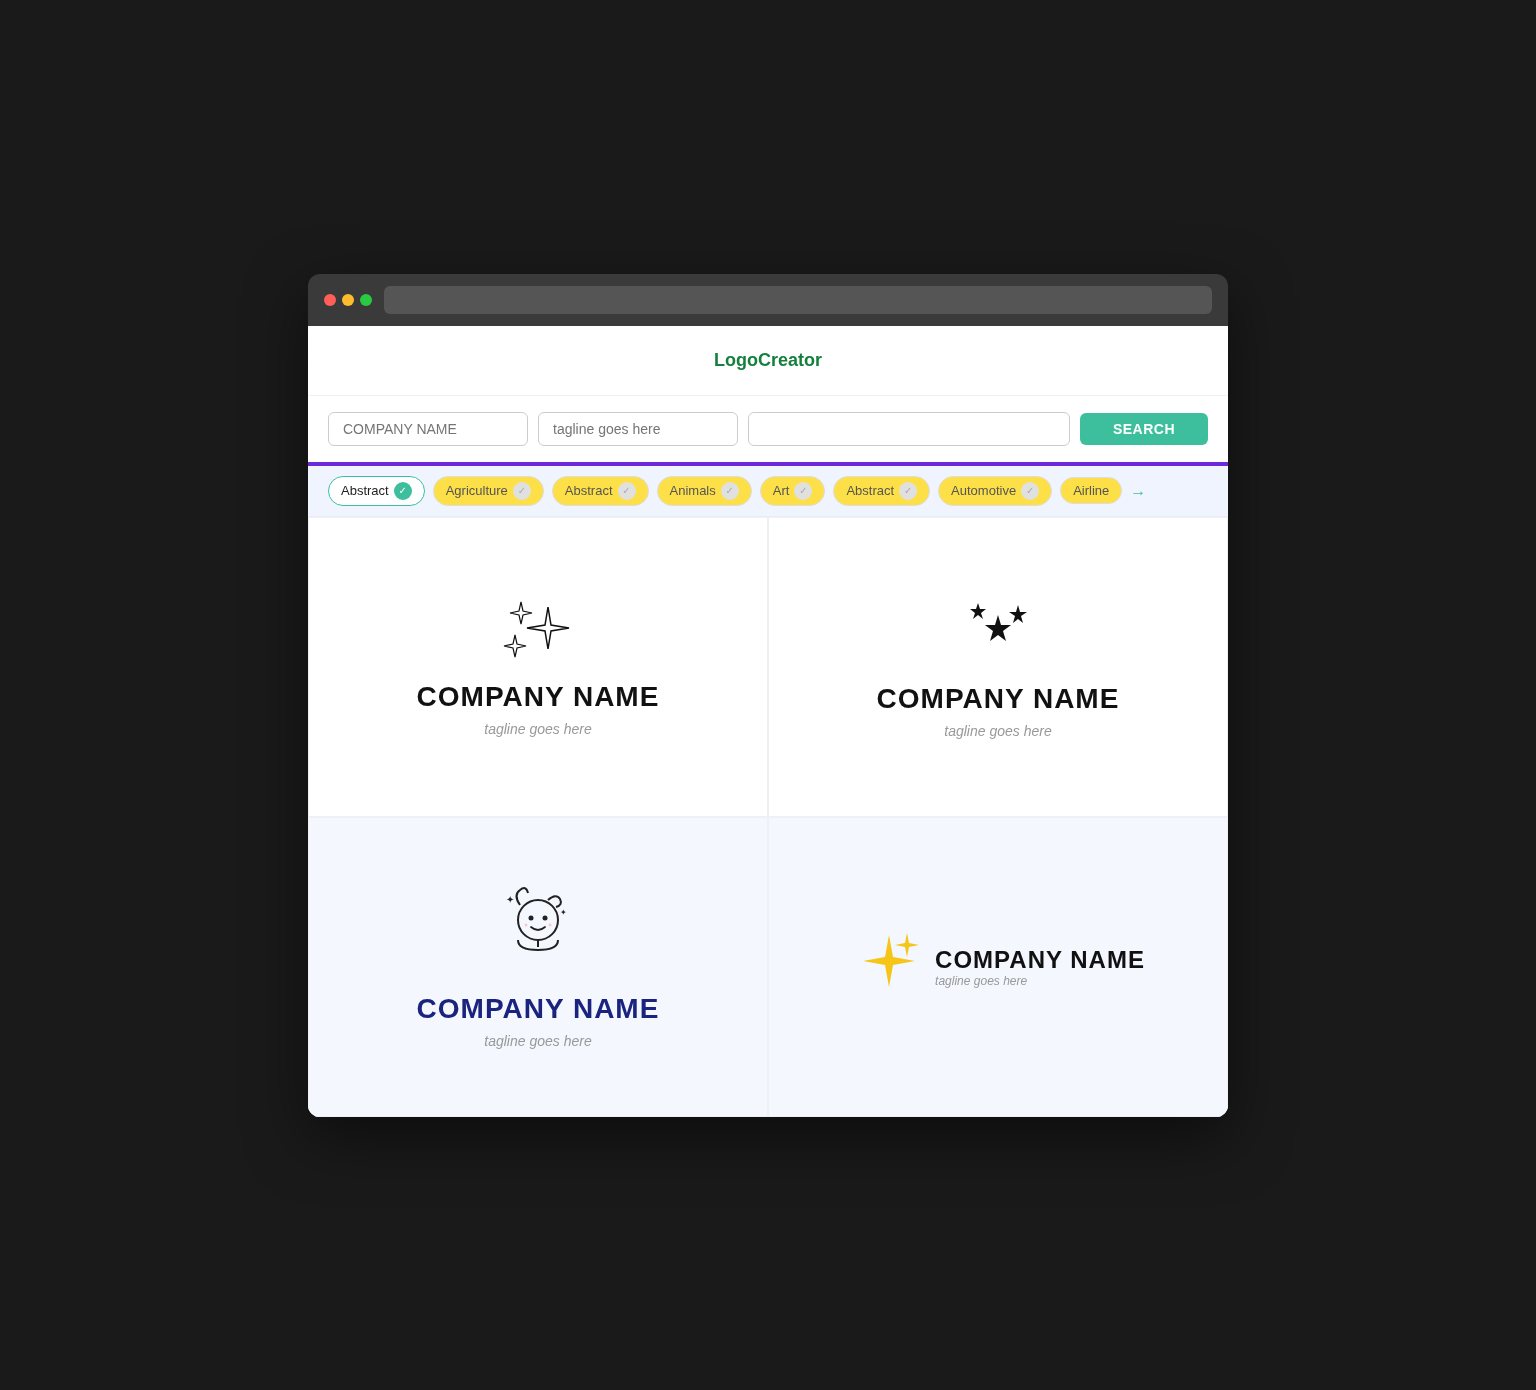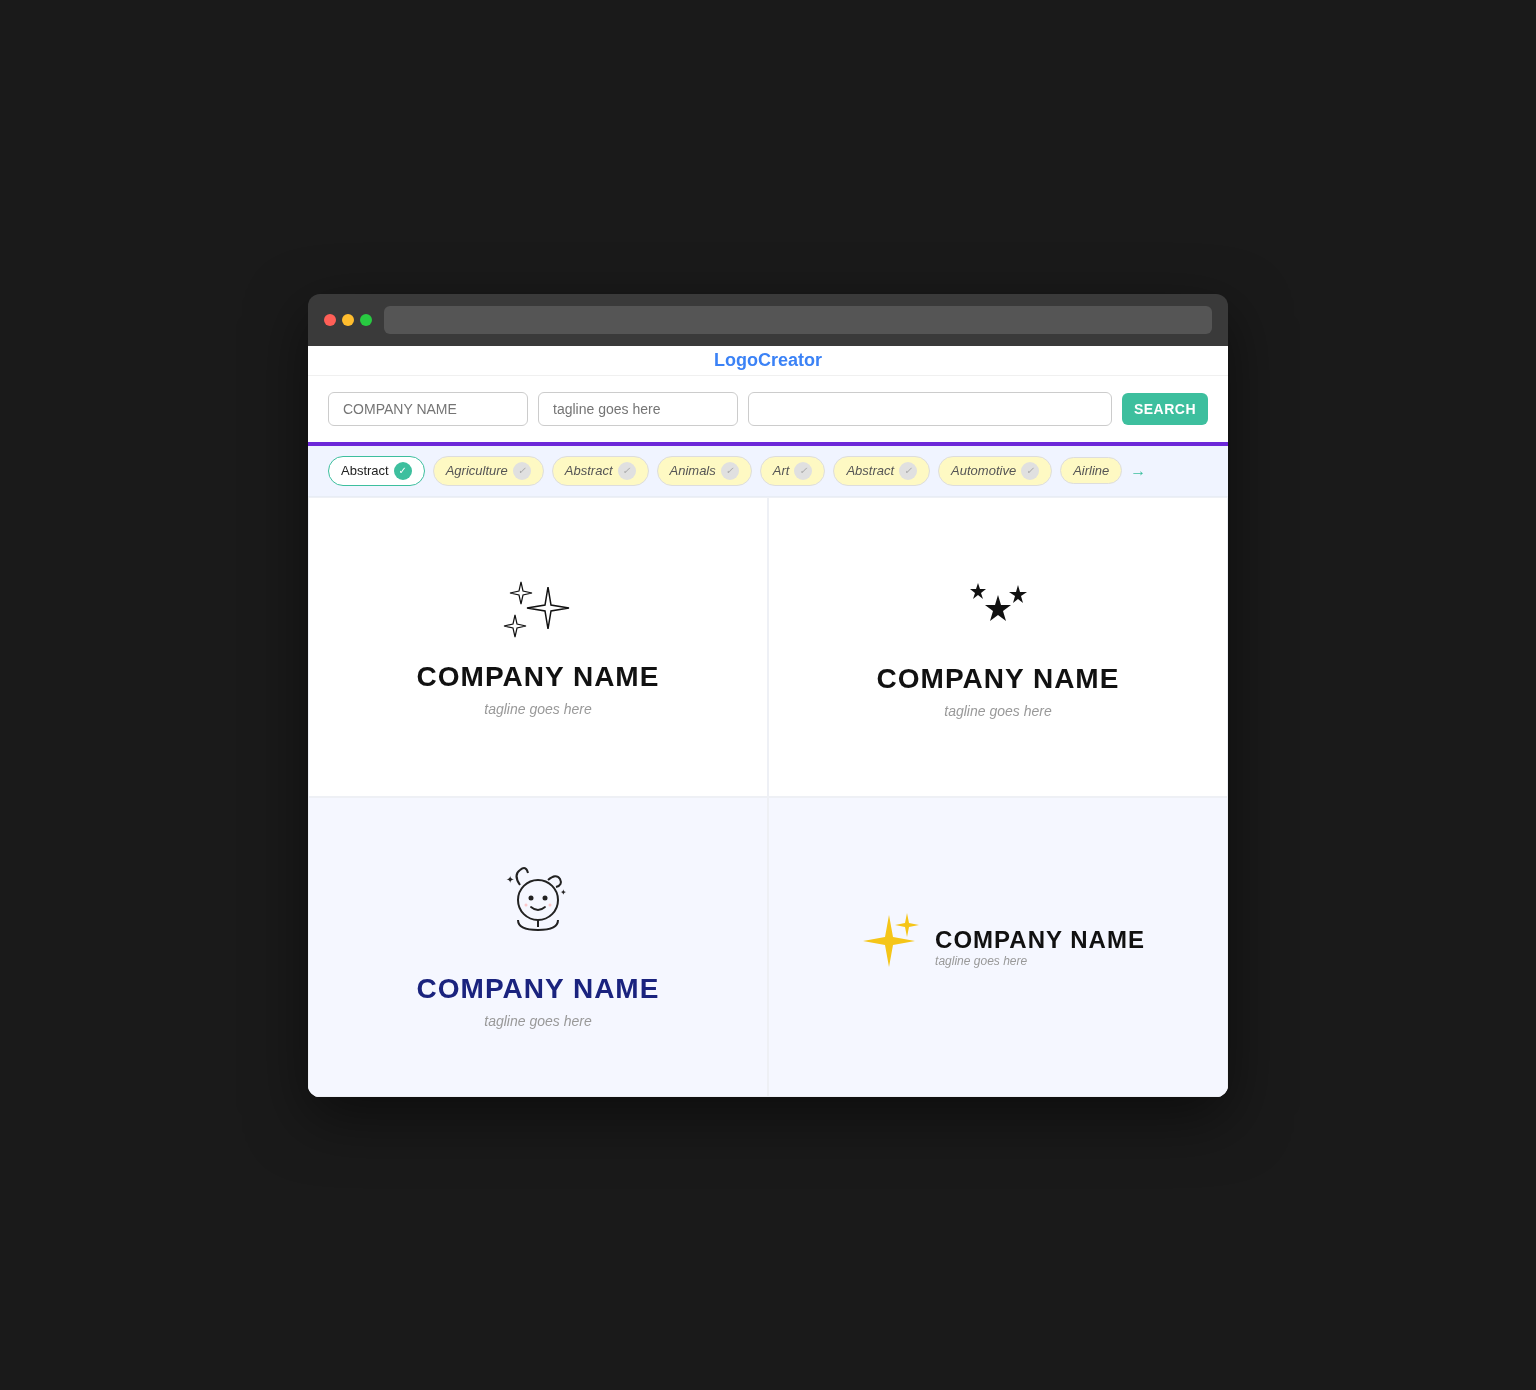--- a/index.html
+++ b/index.html
@@ -40,24 +40,24 @@
       flex: 1;
       background: #555;
       border-radius: 6px;
       height: 28px;
     }
     .browser-content {
       background: #ffffff;
     }
     .app-header {
       text-align: center;
-      padding: 4px;
+      padding: 24px;
       font-weight: 700;
       font-size: 18px;
-      color: #3b82f6;
+      color: #15803d;
       border-bottom: 1px solid #f0f0f0;
     }
     .search-bar {
       display: flex;
       gap: 10px;
       padding: 16px 20px;
       background: #fff;
       align-items: center;
     }
     .search-input {
@@ -69,21 +69,21 @@
       color: #333;
     }
     .search-input.company { width: 200px; }
     .search-input.tagline { width: 200px; }
     .search-input.keyword { flex: 1; }
     .search-btn {
       background: #3dbf9e;
       color: white;
       border: none;
       border-radius: 6px;
-      padding: 8px 12px;
+      padding: 8px 33px;
       font-size: 14px;
       font-weight: 700;
       letter-spacing: 0.5px;
       cursor: pointer;
     }
     .category-bar {
       display: flex;
       gap: 8px;
       padding: 10px 20px;
       background: #f0f4ff;
@@ -105,22 +105,21 @@
       background: transparent;
     }
     .category-chip.active {
       border-color: #3dbf9e;
       color: #222;
       background: white;
     }
     .category-chip.inactive {
       color: #555;
       border-color: #ddd;
-      background: #fef9c3;
-      font-style: italic;
+      background: #fde047;
     }
     .chip-check {
       width: 18px;
       height: 18px;
       border-radius: 50%;
       display: flex;
       align-items: center;
       justify-content: center;
       font-size: 10px;
     }

